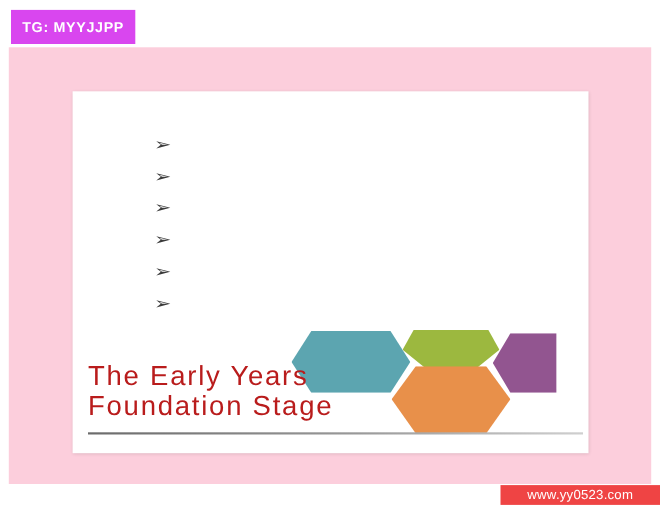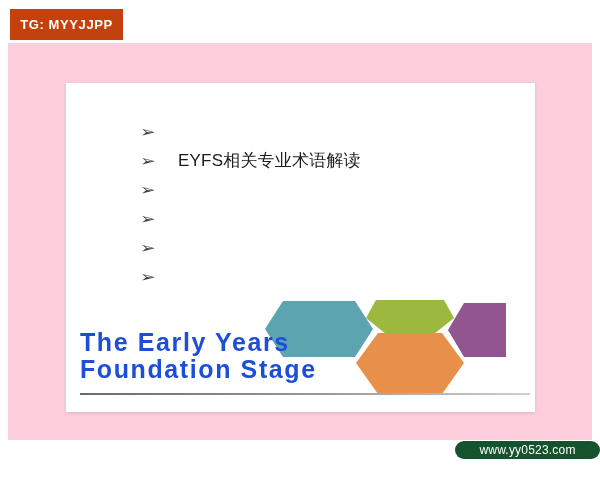--- a/index.html
+++ b/index.html
@@ -25,45 +25,44 @@
     background: #fccedc;
   }
 
   
   #tg-badge {
     position: absolute;
     left: 10px;
     top: 9px;
     width: 113px;
     height: 31px;
-    background: #c2410c;
+    background: #d946ef;
     color: #ffffff;
     font-size: 13px;
     font-weight: bold;
     letter-spacing: 0.6px;
     display: flex;
     align-items: center;
     justify-content: center;
   }
 
   
   #site-watermark {
     position: absolute;
     left: 455px;
     top: 441px;
     width: 145px;
     height: 18px;
-    background: #14532d;
+    background: #ef4444;
     color: #ffffff;
     font-size: 12px;
     display: flex;
     align-items: center;
     justify-content: center;
     letter-spacing: 0.2px;
-    border-radius: 14px;
   }
 
   
   #slide-card {
     position: absolute;
     left: 66px;
     top: 83px;
     width: 469px;
     height: 329px;
     background: #ffffff;
@@ -115,23 +114,23 @@
   #hex-teal   { left: 199px; top: 13px;  width: 108px; height: 56px; }
   #hex-green  { left: 300px; top: 12px;  width: 88px;  height: 34px; }
   #hex-orange { left: 290px; top: 45px;  width: 108px; height: 61px; }
   #hex-purple { left: 382px; top: 15px;  width: 58px;  height: 54px; }
 
   
   #logo-wordmark {
     position: absolute;
     left: 14px;
     top: 42px;
-    color: #1d4ed8;
+    color: #b91c1c;
     font-size: 25px;
-    font-weight: bold;
+    font-weight: normal;
     line-height: 25px;
     letter-spacing: 1.6px;
     white-space: nowrap;
   }
   #logo-line-2 { margin-top: 2px; text-align: center; }
 
   #logo-rule {
     position: absolute;
     left: 14px;
     top: 105px;
@@ -148,21 +147,20 @@
 <div id="slide-card">
 
   <div id="bullet-list">
 
     <div class="bullet-row">
       <span class="bullet-marker">➢</span>
     </div>
 
     <div class="bullet-row">
       <span class="bullet-marker">➢</span>
-      <span class="bullet-text">EYFS相关专业术语解读</span>
     </div>
 
     <div class="bullet-row">
       <span class="bullet-marker">➢</span>
     </div>
 
     <div class="bullet-row">
       <span class="bullet-marker">➢</span>
     </div>
 

